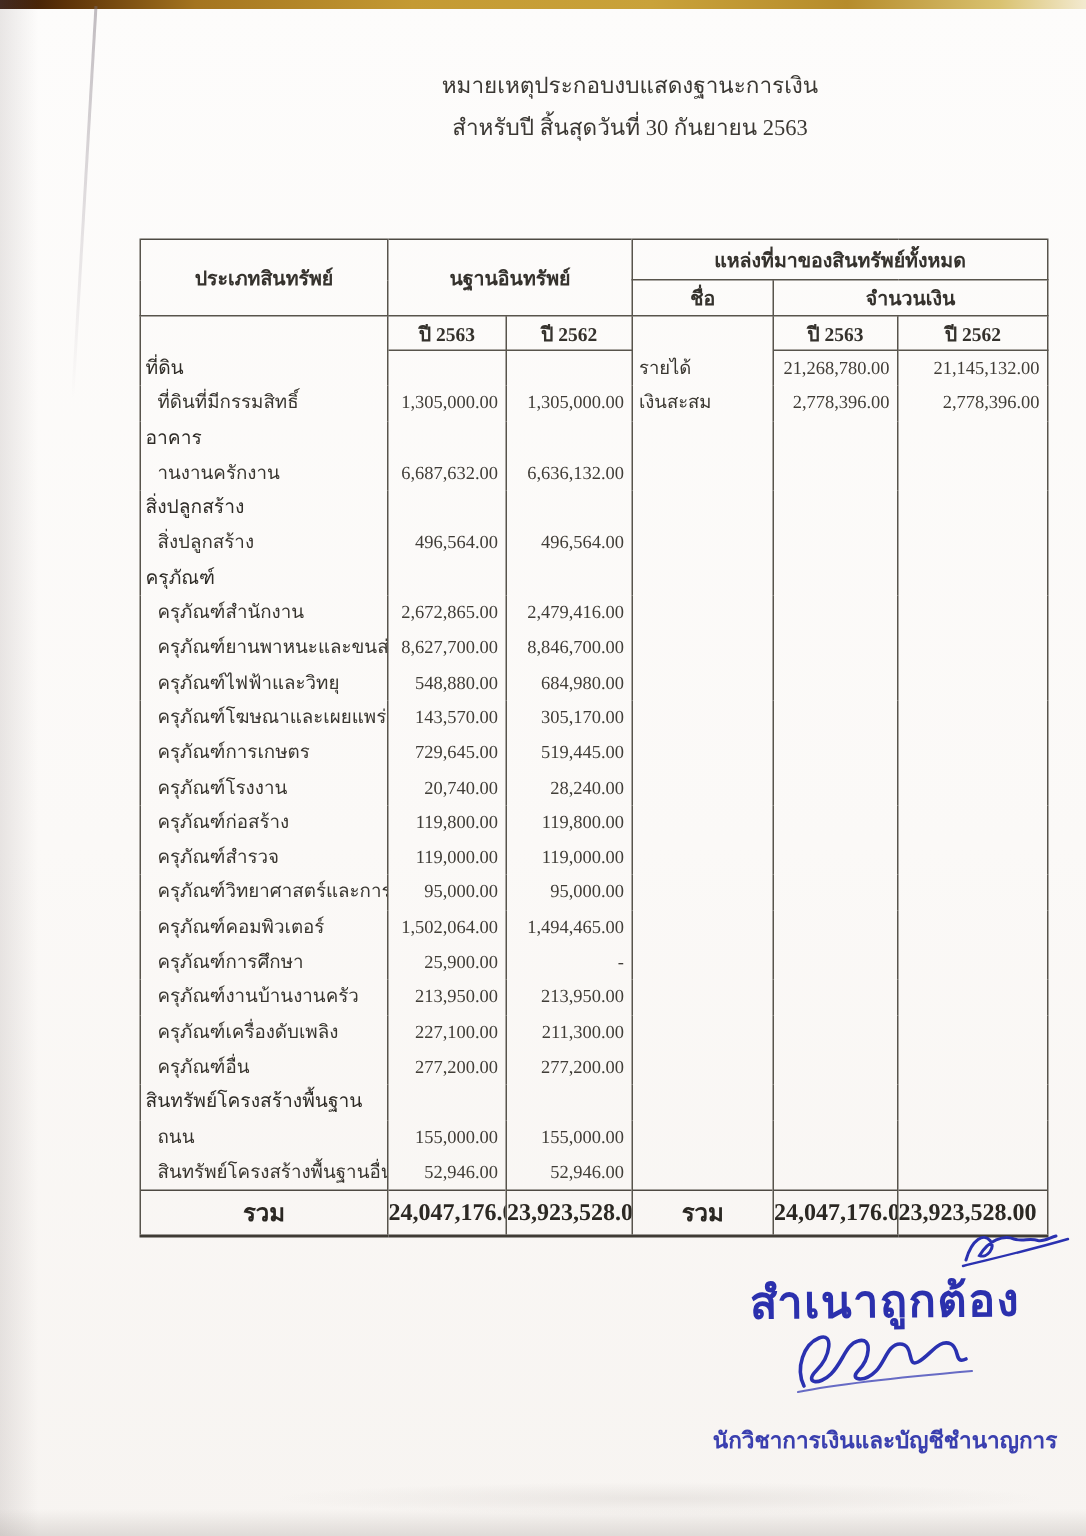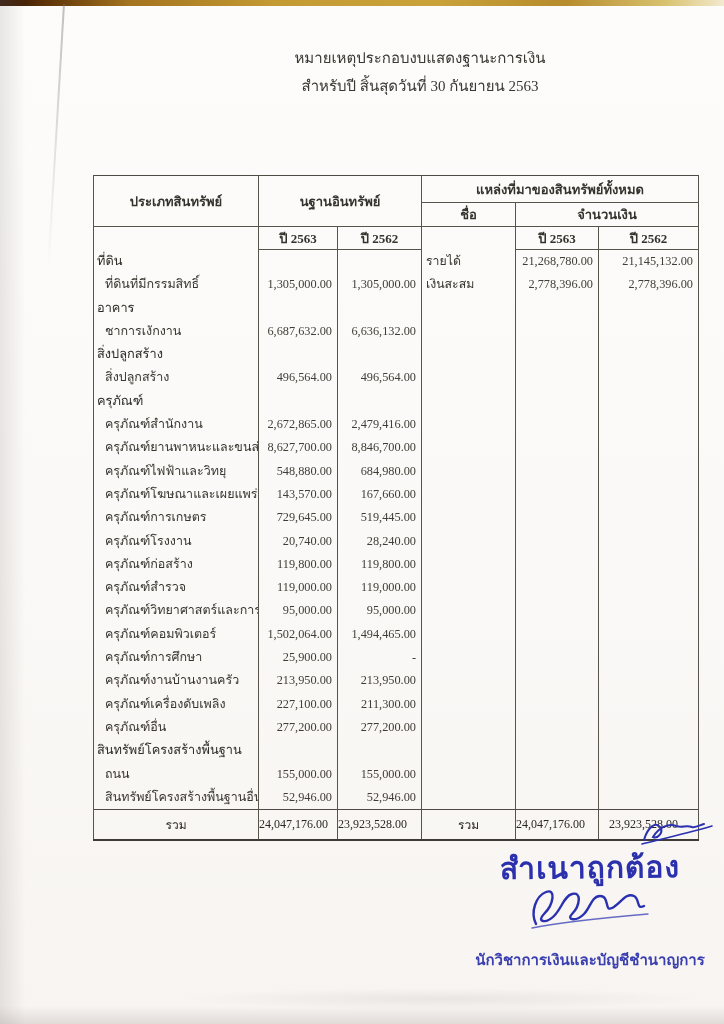--- a/index.html
+++ b/index.html
@@ -33,41 +33,41 @@
   }
   .doc-header {
     position:absolute; top:44px; left:120px; width:600px;
     text-align:center; color:#3b3833; font-size:15px; line-height:28px;
   }
   .note-title {
     position:absolute; top:139px; left:95px;
     color:#35322d; font-size:14.5px; font-weight:600;
   }
   table.assets {
-    position:absolute; left:93px; top:175px;
+    position:absolute; left:93px; top:159px;
     border-collapse:collapse; table-layout:fixed;
     width:605px; font-size:12.5px; color:#38352f;
   }
   table.assets { border:1.4px solid #4e4a43; }
   table.assets th, table.assets td {
     border-left:1px solid #58544c; border-right:1px solid #58544c;
     padding:0; overflow:hidden; white-space:nowrap;
   }
   thead th { font-weight:600; font-size:13px; text-align:center; color:#35322d; }
   .hA { height:27px; }
   .hB { height:24px; }
   .hC { height:23px; }
   thead .bb { border-bottom:1px solid #58544c; }
   tbody td { height:23.3px; line-height:23.3px; }
   tbody td.label { text-align:left; padding-left:11px; font-size:12.5px; }
   tbody tr.group td.label { font-weight:normal; padding-left:3px; font-size:12.8px; color:#2f2c27; }
   tbody td.num { text-align:right; padding-right:5px; font-size:12.3px; color:#403d37; }
   tbody td.src { text-align:left; padding-left:4px; font-size:12.3px; }
   tfoot td {
-    height:29px; font-weight:normal; font-size:12px; color:#2b2823;
+    height:29px; font-weight:bold; font-size:16px; color:#2b2823;
     border-top:1px solid #4e4a43; border-bottom:2.5px solid #3f3b34;
   }
   tfoot td.center { text-align:center; }
   tfoot td.num { text-align:right; padding-right:20px; }
   .cert-mark { position:absolute; left:638px; top:818px; width:78px; height:30px; }
   .stamp-text {
     position:absolute; left:462px; top:844px; width:256px;
     text-align:center; font-size:30px; font-weight:bold; color:#2b30ad;
     white-space:nowrap; letter-spacing:1px; transform:rotate(-0.6deg);
   }
@@ -147,21 +147,21 @@
         </tr>
         <tr class="group">
           <td class="label">อาคาร</td>
           <td class="num"></td>
           <td class="num"></td>
           <td class="src"></td>
           <td class="num"></td>
           <td class="num"></td>
         </tr>
         <tr>
-          <td class="label">ชาการเงักงาน</td>
+          <td class="label">านงานครักงาน</td>
           <td class="num">6,687,632.00</td>
           <td class="num">6,636,132.00</td>
           <td class="src"></td>
           <td class="num"></td>
           <td class="num"></td>
         </tr>
         <tr class="group">
           <td class="label">สิ่งปลูกสร้าง</td>
           <td class="num"></td>
           <td class="num"></td>
@@ -205,21 +205,21 @@
           <td class="label">ครุภัณฑ์ไฟฟ้าและวิทยุ</td>
           <td class="num">548,880.00</td>
           <td class="num">684,980.00</td>
           <td class="src"></td>
           <td class="num"></td>
           <td class="num"></td>
         </tr>
         <tr>
           <td class="label">ครุภัณฑ์โฆษณาและเผยแพร่</td>
           <td class="num">143,570.00</td>
-          <td class="num">167,660.00</td>
+          <td class="num">305,170.00</td>
           <td class="src"></td>
           <td class="num"></td>
           <td class="num"></td>
         </tr>
         <tr>
           <td class="label">ครุภัณฑ์การเกษตร</td>
           <td class="num">729,645.00</td>
           <td class="num">519,445.00</td>
           <td class="src"></td>
           <td class="num"></td>

